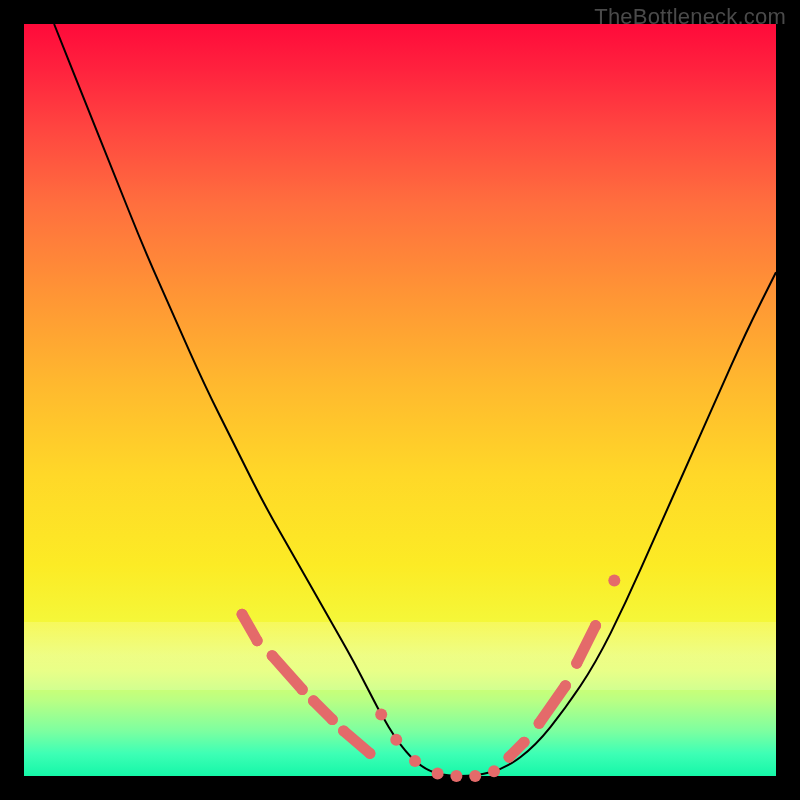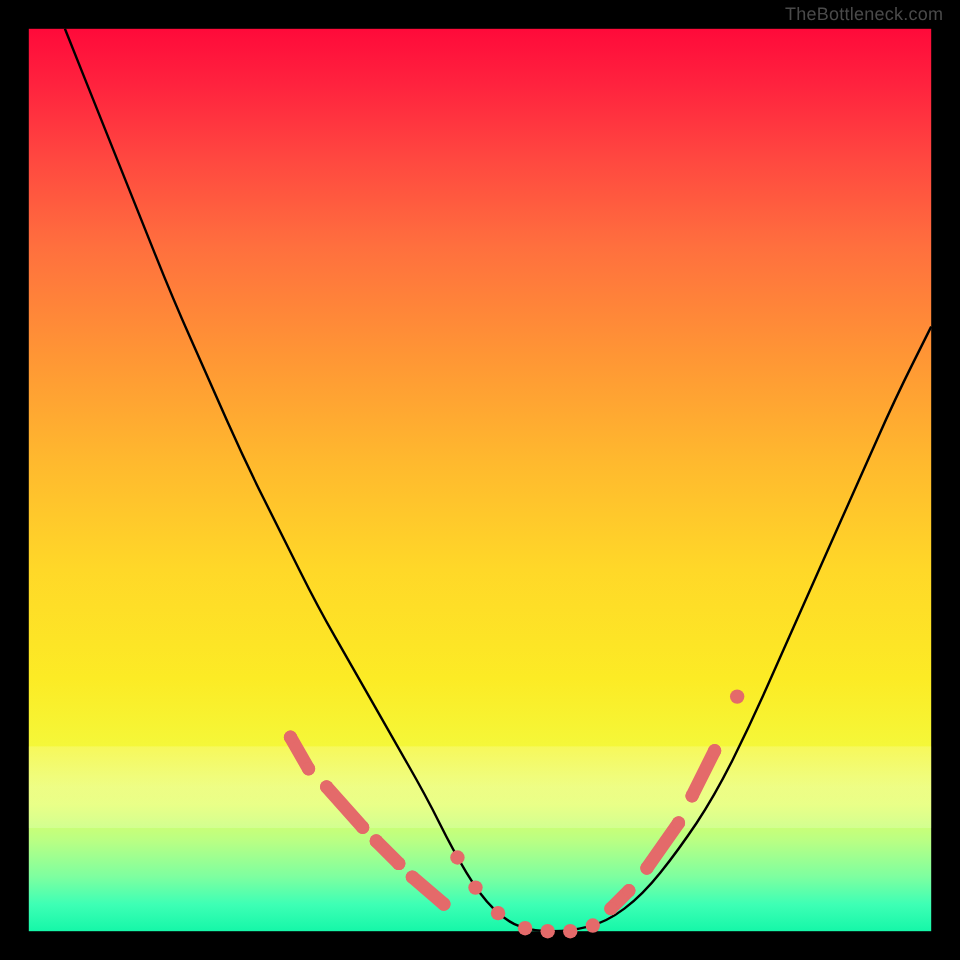--- a/index.html
+++ b/index.html
@@ -44,21 +44,21 @@
       rgba(255,255,255,0.18) 0%,
       rgba(255,255,255,0.28) 50%,
       rgba(255,255,255,0.18) 100%);
     pointer-events: none;
   }
   .watermark {
     position: absolute;
     top: 4px;
     right: 14px;
     color: #4a4a4a;
-    font-size: 15px;
+    font-size: 22px;
     letter-spacing: 0.2px;
     font-weight: 400;
     user-select: none;
   }
   svg.curve {
     position: absolute;
     left: 0;
     top: 0;
     width: 752px;
     height: 752px;

